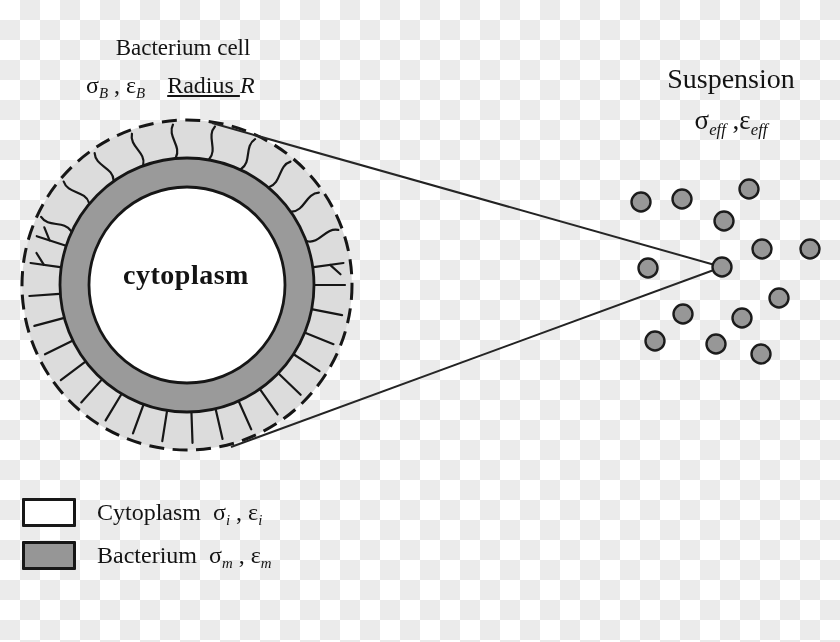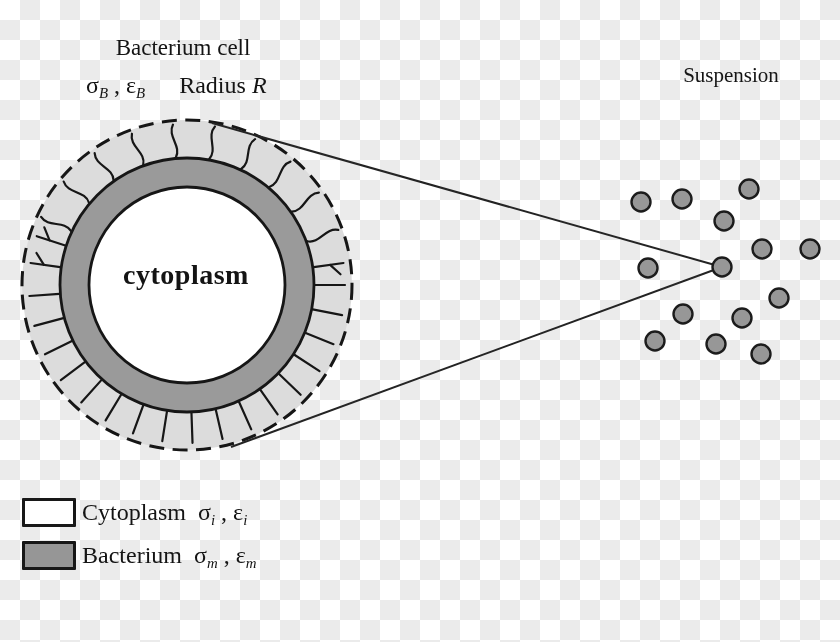--- a/index.html
+++ b/index.html
@@ -23,32 +23,32 @@
   .lbl {
     position: absolute;
     color: #141414;
     white-space: nowrap;
     line-height: 1.1;
   }
   .center-x { transform: translateX(-50%); }
 
   .bacterium-title { left: 183px; top: 35px; font-size: 23px; }
   .bacterium-params { left: 86px; top: 72px; font-size: 24px; }
-  .suspension-title { left: 731px; top: 64px; font-size: 21px; }
+  .suspension-title { left: 731px; top: 64px; font-size: 28px; }
   .suspension-params { left: 731px; top: 106px; font-size: 27px; }
   .cytoplasm-label { left: 186px; top: 260px; font-size: 28px; font-weight: 600; letter-spacing: 0.5px; }
 
   .greek { font-size: 1.0em; }
   sub.param-sub {
     font-style: italic;
     font-size: 0.62em;
     line-height: 0;
     vertical-align: -0.35em;
   }
-  .radius-part { margin-left: 34px; }
+  .radius-part { margin-left: 22px; text-decoration: underline; }
   .radius-symbol { font-style: italic; }
 
   .legend {
     position: absolute;
     left: 22px;
     top: 497px;
   }
   .legend-row {
     display: flex;
     align-items: center;
@@ -56,21 +56,21 @@
     margin-bottom: 13px;
   }
   .legend-swatch {
     width: 48px;
     height: 23px;
     border: 3px solid #181818;
     border-radius: 1px;
     flex: 0 0 auto;
   }
   .legend-text {
-    margin-left: 6px;
+    margin-left: 21px;
     font-size: 24px;
     color: #141414;
     white-space: nowrap;
   }
   .legend-params { margin-left: 12px; }
 </style>
 </head>
 <body>
 
 <div id="canvas">
@@ -131,20 +131,23 @@
     </svg>
 
   <div class="lbl bacterium-title center-x">Bacterium cell</div>
 
   <div class="lbl bacterium-params">
     <span class="greek">σ</span><sub class="param-sub">B</sub><span> , </span><span class="greek">ε</span><sub class="param-sub">B</sub><span class="radius-part">Radius </span><span class="radius-symbol">R</span>
   </div>
 
   <div class="lbl suspension-title center-x">Suspension</div>
 
+  <div class="lbl suspension-params center-x">
+    <span class="greek">σ</span><sub class="param-sub">eff</sub><span> ,</span><span class="greek">ε</span><sub class="param-sub">eff</sub>
+  </div>
 
   <div class="lbl cytoplasm-label center-x">cytoplasm</div>
 
   <div class="legend">
 
     <div class="legend-row">
       <span class="legend-swatch" style="background-color: rgb(255, 255, 255);"></span>
       <span class="legend-text"><span>Cytoplasm</span><span class="legend-params"><span class="greek">σ</span><sub class="param-sub">i</sub><span> , </span><span class="greek">ε</span><sub class="param-sub">i</sub></span></span>
     </div>
 

